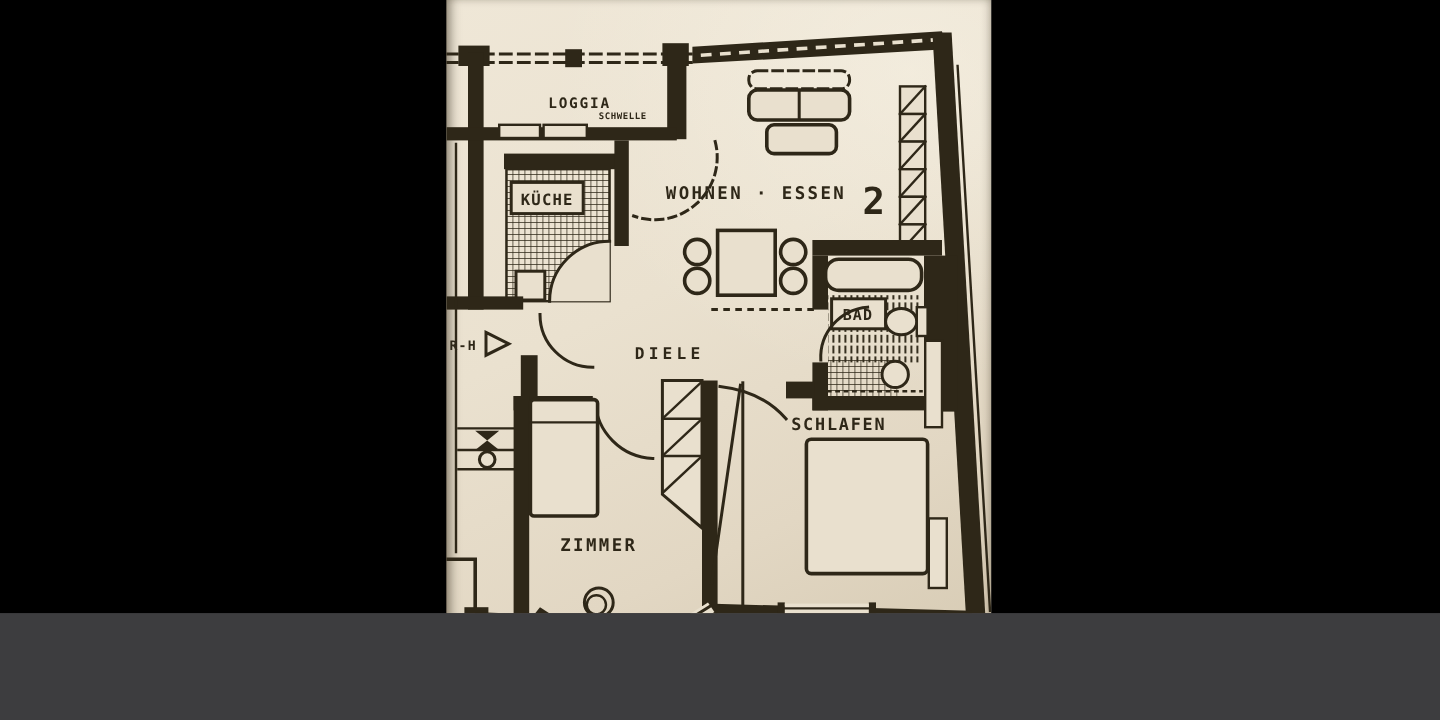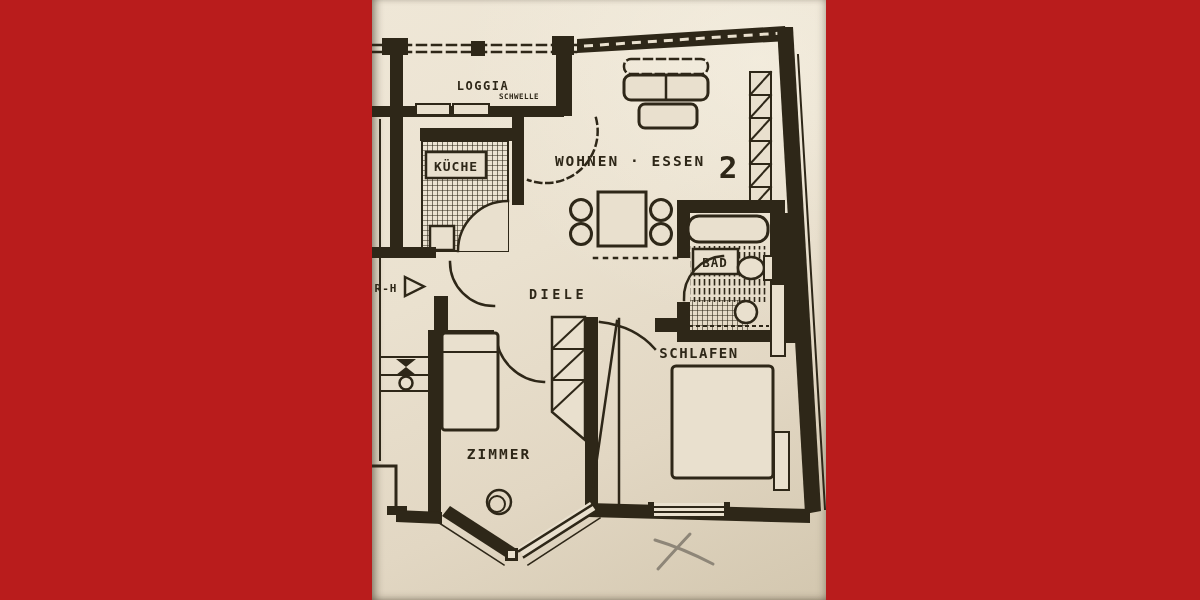--- a/index.html
+++ b/index.html
@@ -1,16 +1,16 @@
 <!DOCTYPE html>
 <html><head>
 <meta charset="utf-8">
 <style>
   html,body{margin:0;padding:0;background:#3d3d3f;}
-  .stage{position:relative;width:1200px;height:600px;background:#b91c1c;overflow:hidden;
+  .stage{position:relative;width:1200px;height:511px;background:#000000;overflow:hidden;
          font-family:"DejaVu Sans Mono","Liberation Mono",monospace;}
   .photo{position:absolute;left:372px;top:0;width:454px;height:600px;
          background:
            radial-gradient(120% 80% at 85% 10%, rgba(255,252,242,.35) 0%, rgba(255,252,242,0) 55%),
            linear-gradient(155deg,#efe7d7 0%,#eae1cf 40%,#e2d7c3 70%,#d3c7af 100%);
          box-shadow: inset 7px 0 9px -4px rgba(55,45,30,.55),
                      inset -5px 0 8px -4px rgba(55,45,30,.35),
                      inset 0 -6px 10px -6px rgba(55,45,30,.35);}
   svg{display:block}
   svg .ln{stroke:#2e2718;fill:none;stroke-linecap:square}

